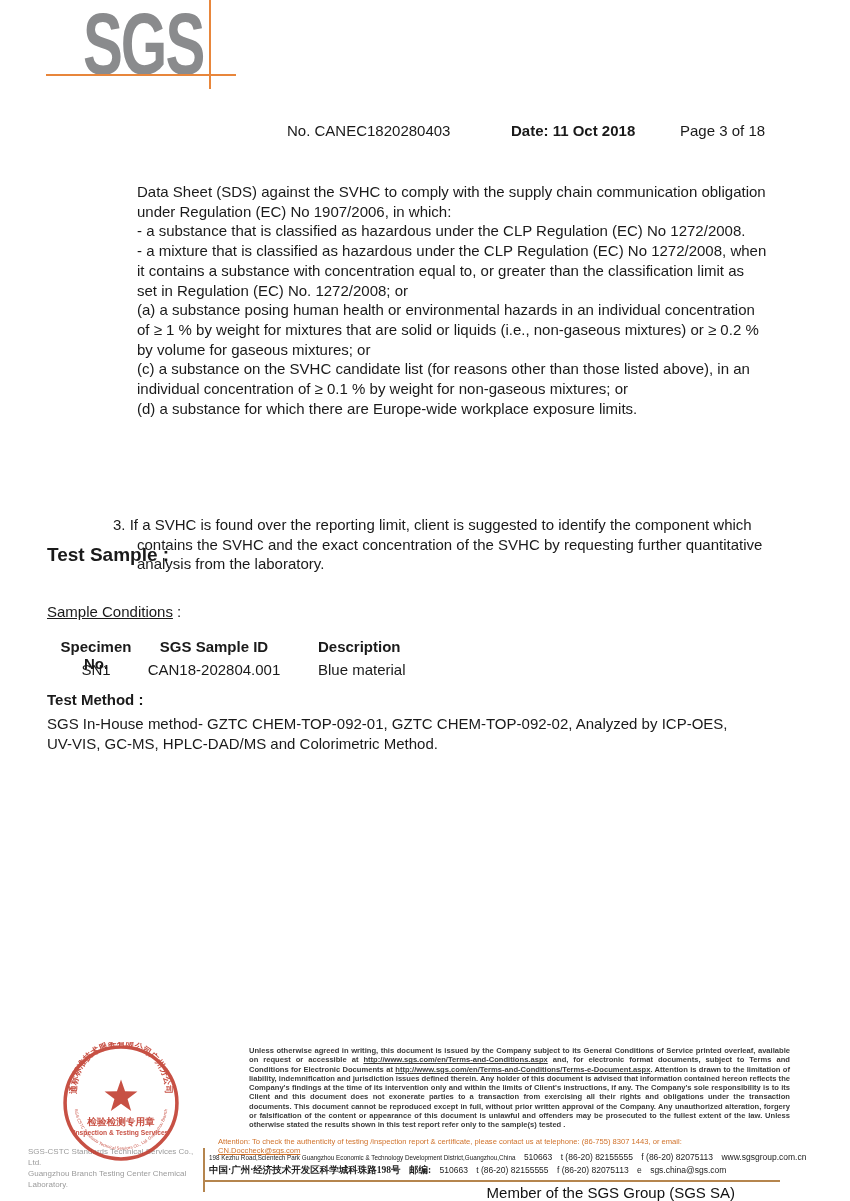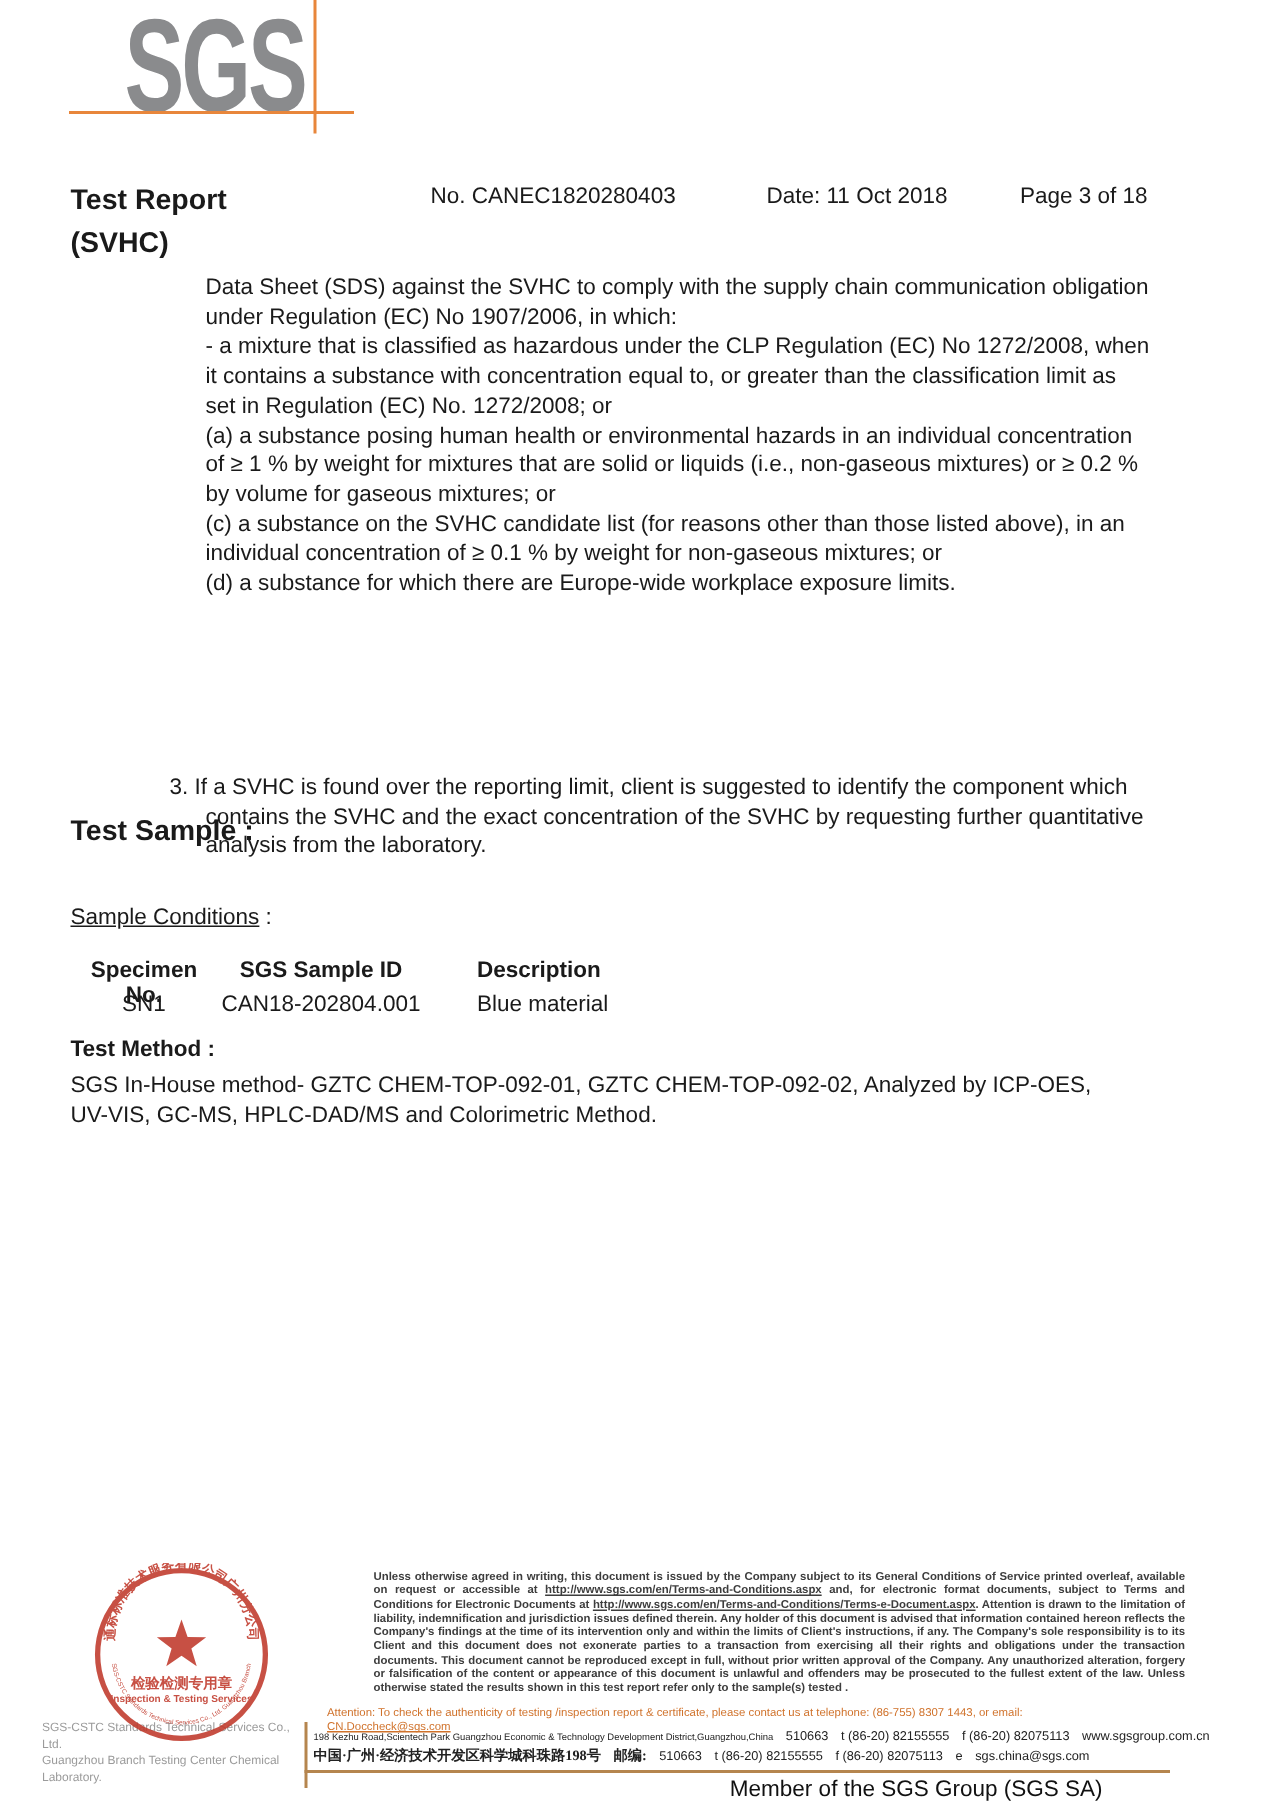--- a/index.html
+++ b/index.html
@@ -9,21 +9,21 @@
   
   .logo-text{position:absolute;left:83px;top:0px;font-size:88px;font-weight:bold;
              color:#8a8b8d;line-height:88px;letter-spacing:-3px;
              transform:scale(0.68,1);transform-origin:left top;}
   .logo-hline{position:absolute;left:46px;top:74px;width:190px;height:2px;background:#e8863b;}
   .logo-vline{position:absolute;left:209px;top:0px;width:2px;height:89px;background:#e8863b;}
 
   
   .rpt-title{position:absolute;left:47px;top:119px;font-size:19px;font-weight:bold;line-height:29px;}
   .hdr-no{position:absolute;left:287px;top:122px;font-size:15px;}
-  .hdr-date{position:absolute;left:511px;top:122px;font-size:15px;}
+  .hdr-date{position:absolute;left:511px;top:122px;font-size:15px;font-weight:bold;}
   .hdr-page{position:absolute;left:680px;top:122px;font-size:15px;}
 
   
   .body-block{position:absolute;left:137px;top:182px;width:630px;font-size:15px;line-height:19.7px;}
   .body-block p{margin:0;}
   .item3{position:absolute;left:113px;top:515px;width:652px;font-size:15px;line-height:19.7px;}
   .item3 .hang{padding-left:24px;text-indent:-24px;}
 
   .sec-test-sample{position:absolute;left:47px;top:544px;font-size:19px;font-weight:bold;}
   .sec-sample-desc{position:absolute;left:47px;top:603px;font-size:15px;}
@@ -65,30 +65,27 @@
 </style>
 </head>
 <body>
 
 <div id="page">
 
   <div class="logo-text">SGS</div>
   <div class="logo-hline"></div>
   <div class="logo-vline"></div>
 
-  <div class="rpt-title">
-    <div>Test Report</div>
-    <div>(SVHC)</div>
-  </div>
   <div class="hdr-no">No. CANEC1820280403</div>
   <div class="hdr-date">Date: 11 Oct 2018</div>
   <div class="hdr-page">Page 3 of 18</div>
 
   <div class="body-block">
     <p>Data Sheet (SDS) against the SVHC to comply with the supply chain communication obligation under Regulation (EC) No 1907/2006, in which:</p>
+    <p>- a substance that is classified as hazardous under the CLP Regulation (EC) No 1272/2008.</p>
     <p>- a mixture that is classified as hazardous under the CLP Regulation (EC) No 1272/2008, when it contains a substance with concentration equal to, or greater than the classification limit as set in Regulation (EC) No. 1272/2008; or</p>
     <p>(a) a substance posing human health or environmental hazards in an individual concentration of ≥ 1 % by weight for mixtures that are solid or liquids (i.e., non-gaseous mixtures) or ≥ 0.2 % by volume for gaseous mixtures; or</p>
     <p>(c) a substance on the SVHC candidate list (for reasons other than those listed above), in an individual concentration of ≥ 0.1 % by weight for non-gaseous mixtures; or</p>
     <p>(d) a substance for which there are Europe-wide workplace exposure limits.</p>
   </div>
 
   <div class="item3">
     <div class="hang">3. If a SVHC is found over the reporting limit, client is suggested to identify the component which contains the SVHC and the exact concentration of the SVHC by requesting further quantitative analysis from the laboratory.</div>
   </div>
 

